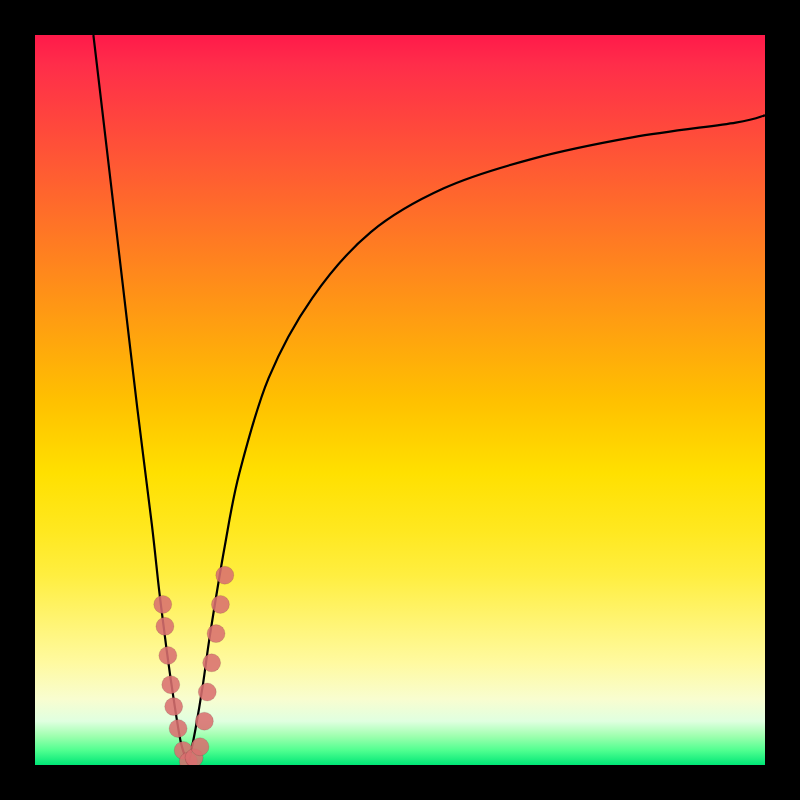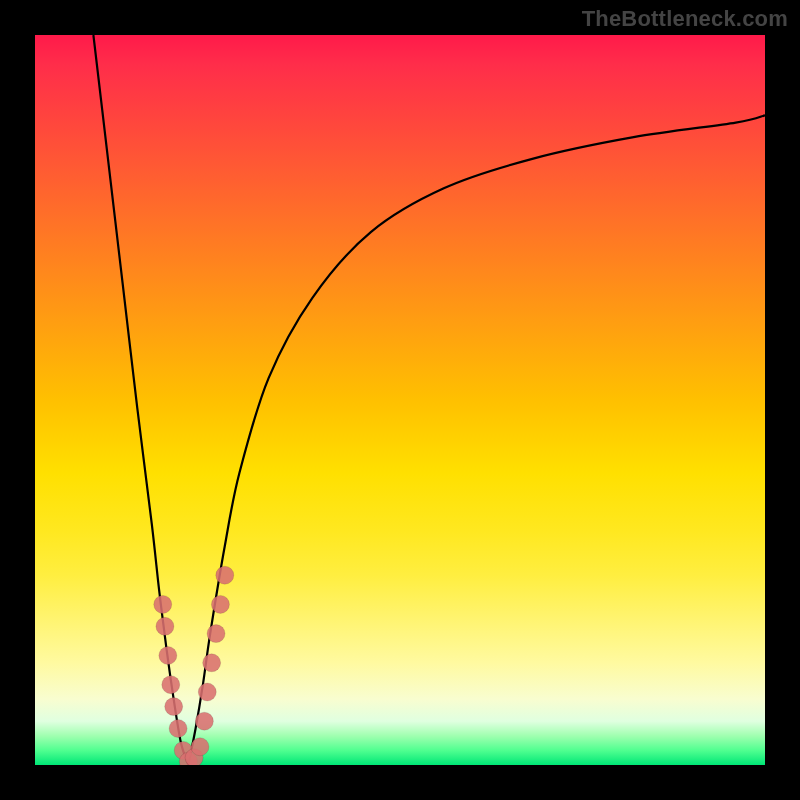--- a/index.html
+++ b/index.html
@@ -92,14 +92,13 @@
           <circle cx="176.66" cy="627.8" r="9" class="dot-ol"></circle>
           <circle cx="181.04" cy="598.6" r="9" class="dot"></circle>
           <circle cx="181.04" cy="598.6" r="9" class="dot-ol"></circle>
           <circle cx="185.42000000000002" cy="569.4" r="9" class="dot"></circle>
           <circle cx="185.42000000000002" cy="569.4" r="9" class="dot-ol"></circle>
           <circle cx="189.8" cy="540.2" r="9" class="dot"></circle>
           <circle cx="189.8" cy="540.2" r="9" class="dot-ol"></circle>
         </g>
     </svg>
   </div>
-  <div class="watermark">TheBottleneck.com</div>
 </div>
 
 </body></html>

